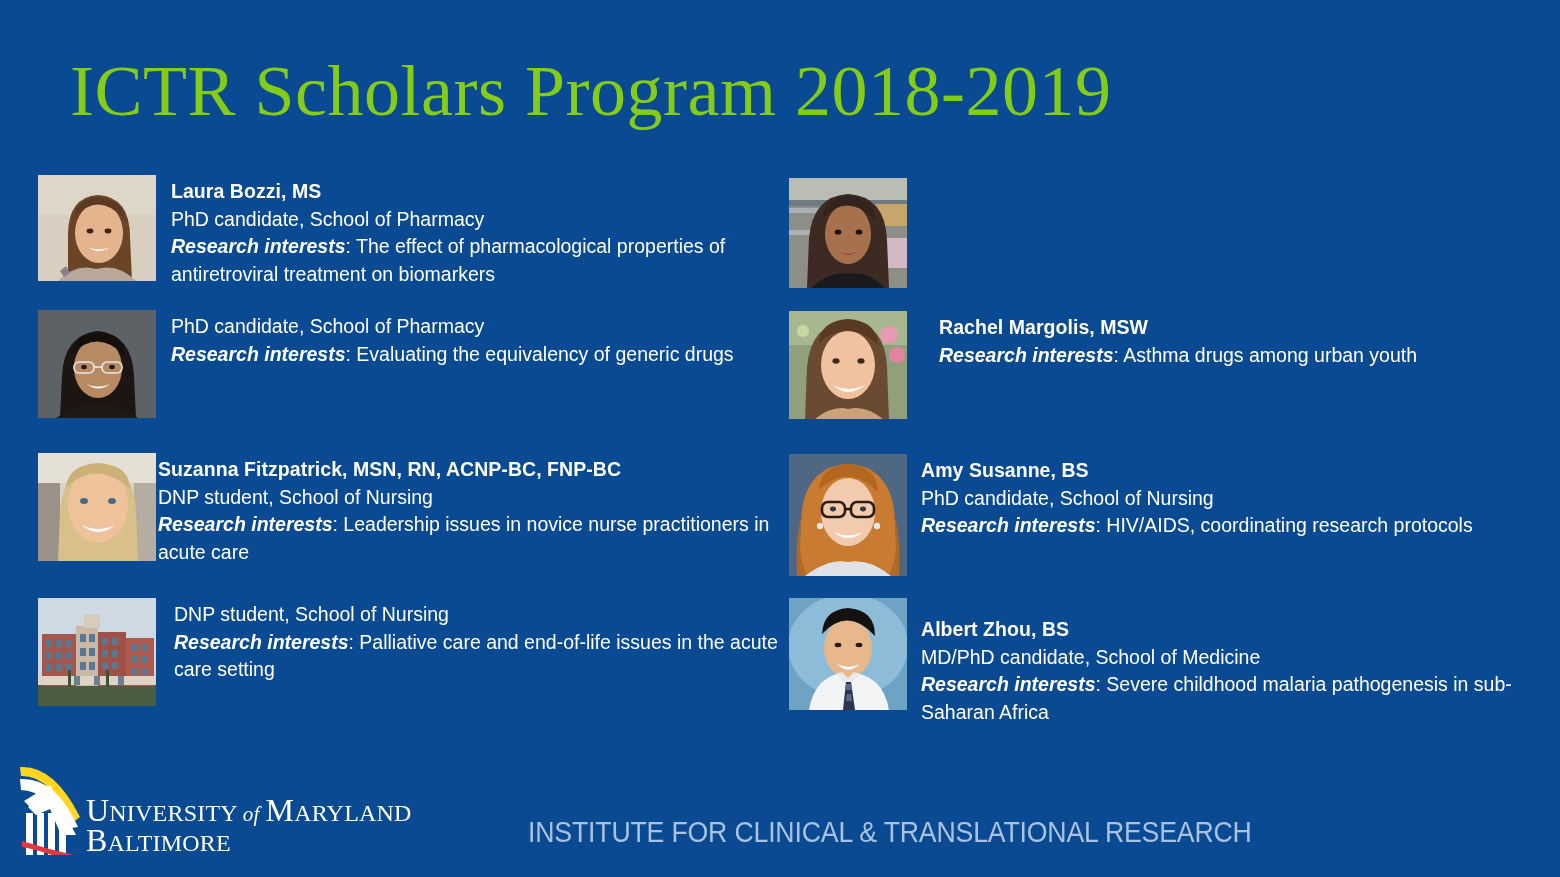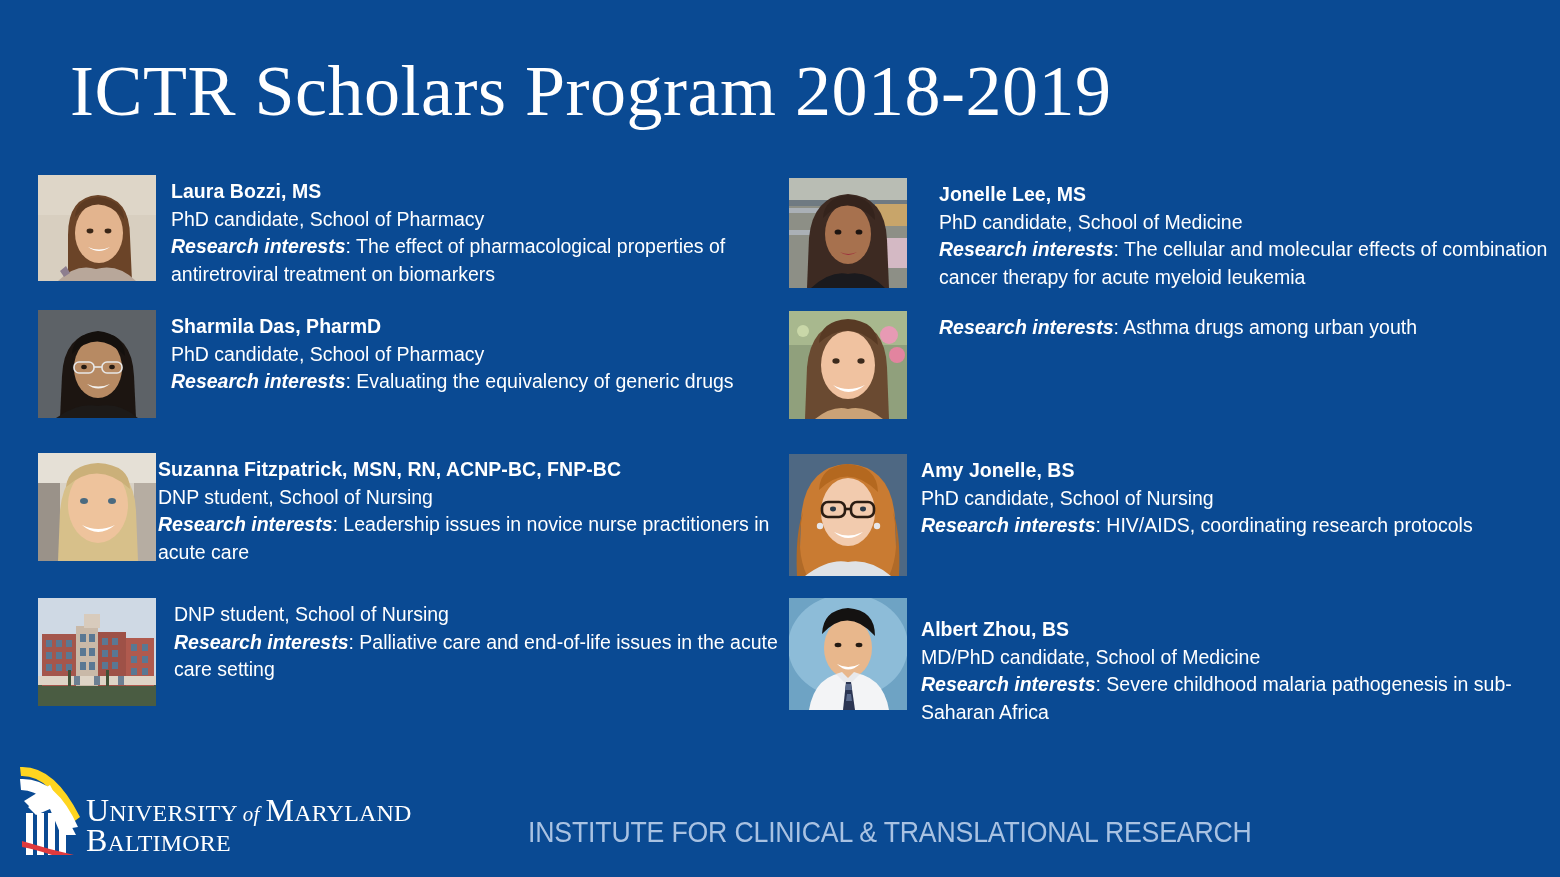--- a/index.html
+++ b/index.html
@@ -25,21 +25,21 @@
 
   
   .title {
     position: absolute;
     left: 70px;
     top: 55px;
     font-family: "Liberation Serif", "DejaVu Serif", serif;
     font-size: 72px;
     font-weight: 400;
     letter-spacing: 0.5px;
-    color: #ffffff;
+    color: #84cc16;
     white-space: nowrap;
     line-height: 1.0;
   }
 
   
   .col {
     position: absolute;
     top: 168px;
   }
   .col-left  { left: 38px;  width: 745px; }
@@ -145,21 +145,20 @@
           <rect x="36" y="52" width="20" height="11" rx="5" fill="none" stroke="#e8e8e8" stroke-width="1.6"></rect>
           <rect x="64" y="52" width="20" height="11" rx="5" fill="none" stroke="#e8e8e8" stroke-width="1.6"></rect>
           <line x1="56" y1="57" x2="64" y2="57" stroke="#e8e8e8" stroke-width="1.6"></line>
           <ellipse cx="46" cy="57" rx="2.8" ry="2.2" fill="#241a12"></ellipse>
           <ellipse cx="74" cy="57" rx="2.8" ry="2.2" fill="#241a12"></ellipse>
           <path d="M49 74 Q60 83 72 74 Q60 79 49 74 Z" fill="#f3f1ee"></path>
           <path d="M18 108 Q40 92 60 96 Q82 92 100 108 Z" fill="#1d1a18"></path>
         </svg>
       </div>
       <div class="info" style="margin-left:15px;">
-        <div class="name">Sharmila Das, PharmD</div>
         <div class="program">PhD candidate, School of Pharmacy</div>
         <div class="interests"><span class="lbl">Research interests</span><span>: Evaluating the equivalency of generic drugs</span></div>
       </div>
     </div>
 
     <div class="entry" style="top:285px; left:0; width:745px;">
       <div class="photo" style="height:108px;">
         <svg viewBox="0 0 118 108" preserveAspectRatio="none" aria-hidden="true">
           <rect width="118" height="108" fill="#d9d2c6"></rect>
           <rect x="0" y="0" width="118" height="30" fill="#e5e0d6"></rect>
@@ -248,45 +247,41 @@
           <rect x="92" y="60" width="26" height="30" fill="#d4b9c4"></rect>
           <path d="M18 110 L20 60 Q24 18 59 16 Q96 18 98 62 L100 110 Z" fill="#3d2a22"></path>
           <ellipse cx="59" cy="56" rx="23" ry="30" fill="#a7714e"></ellipse>
           <path d="M34 40 Q59 14 86 42 Q86 20 59 17 Q35 20 34 40 Z" fill="#34231c"></path>
           <ellipse cx="49" cy="54" rx="3.4" ry="2.6" fill="#1d1410"></ellipse>
           <ellipse cx="70" cy="54" rx="3.4" ry="2.6" fill="#1d1410"></ellipse>
           <path d="M51 74 Q59 80 68 74 Q59 78 51 74 Z" fill="#9e2e3c"></path>
           <path d="M22 110 Q42 92 59 96 Q78 92 96 110 Z" fill="#1a1a1e"></path>
         </svg>
       </div>
-      <div class="info" style="margin-left:32px;">
-        <div class="name">Jonelle Lee, MS</div>
-        <div class="program">PhD candidate, School of Medicine</div>
-        <div class="interests"><span class="lbl">Research interests</span><span>: The cellular and molecular effects of combination cancer therapy for acute myeloid leukemia</span></div>
-      </div>
     </div>
 
     <div class="entry" style="top:143px; left:0; width:760px;">
       <div class="photo" style="height:108px;">
         <svg viewBox="0 0 118 108" preserveAspectRatio="none" aria-hidden="true">
           <rect width="118" height="108" fill="#90a07c"></rect>
           <rect x="0" y="0" width="118" height="34" fill="#a8b88e"></rect>
           <circle cx="100" cy="24" r="9" fill="#e79ab4"></circle>
           <circle cx="108" cy="44" r="8" fill="#e2849f"></circle>
           <circle cx="14" cy="20" r="6" fill="#c9d7a8"></circle>
           <path d="M16 108 L18 56 Q22 12 59 10 Q96 12 98 56 L100 108 Z" fill="#6a4a31"></path>
           <ellipse cx="59" cy="54" rx="27" ry="34" fill="#f0c2a0"></ellipse>
           <path d="M30 32 Q59 6 89 34 Q88 10 59 8 Q31 10 30 32 Z" fill="#583a24"></path>
           <ellipse cx="47" cy="50" rx="3.6" ry="2.8" fill="#3c2a1c"></ellipse>
           <ellipse cx="72" cy="50" rx="3.6" ry="2.8" fill="#3c2a1c"></ellipse>
           <path d="M44 74 Q59 88 76 74 Q59 82 44 74 Z" fill="#ffffff"></path>
           <path d="M26 108 Q44 94 59 98 Q76 94 94 108 Z" fill="#caa277"></path>
         </svg>
       </div>
       <div class="info" style="margin-left:32px;">
+        <div class="name">Rachel Margolis, MSW</div>
         <div class="interests"><span class="lbl">Research interests</span><span>: Asthma drugs among urban youth</span></div>
       </div>
     </div>
 
     <div class="entry" style="top:286px; left:0; width:760px;">
       <div class="photo" style="height:122px;">
         <svg viewBox="0 0 118 122" preserveAspectRatio="none" aria-hidden="true">
           <rect width="118" height="122" fill="#4e6883"></rect>
           <path d="M10 122 L12 64 Q16 12 59 10 Q102 12 106 64 L108 122 Z" fill="#c97b32"></path>
           <path d="M8 122 Q6 80 14 58 Q6 96 18 122 Z" fill="#b06a28"></path>
@@ -298,21 +293,21 @@
           <line x1="56" y1="55" x2="62" y2="55" stroke="#2a1c12" stroke-width="2.6"></line>
           <ellipse cx="44" cy="55" rx="3" ry="2.4" fill="#2b3a48"></ellipse>
           <ellipse cx="74" cy="55" rx="3" ry="2.4" fill="#2b3a48"></ellipse>
           <path d="M45 78 Q59 90 74 78 Q59 85 45 78 Z" fill="#ffffff"></path>
           <path d="M16 122 Q40 104 59 108 Q80 104 102 122 Z" fill="#dfe2e6"></path>
           <circle cx="31" cy="72" r="3.2" fill="#e6e6ea"></circle>
           <circle cx="88" cy="72" r="3.2" fill="#e6e6ea"></circle>
         </svg>
       </div>
       <div class="info" style="margin-left:14px;">
-        <div class="name">Amy Jonelle, BS</div>
+        <div class="name">Amy Susanne, BS</div>
         <div class="program">PhD candidate, School of Nursing</div>
         <div class="interests"><span class="lbl">Research interests</span><span>: HIV/AIDS, coordinating research protocols</span></div>
       </div>
     </div>
 
     <div class="entry" style="top:430px; left:0; width:760px;">
       <div class="photo" style="height:112px;">
         <svg viewBox="0 0 118 112" preserveAspectRatio="none" aria-hidden="true">
           <rect width="118" height="112" fill="#6ea3c4"></rect>
           <ellipse cx="59" cy="48" rx="60" ry="52" fill="#8dbcd8"></ellipse>

